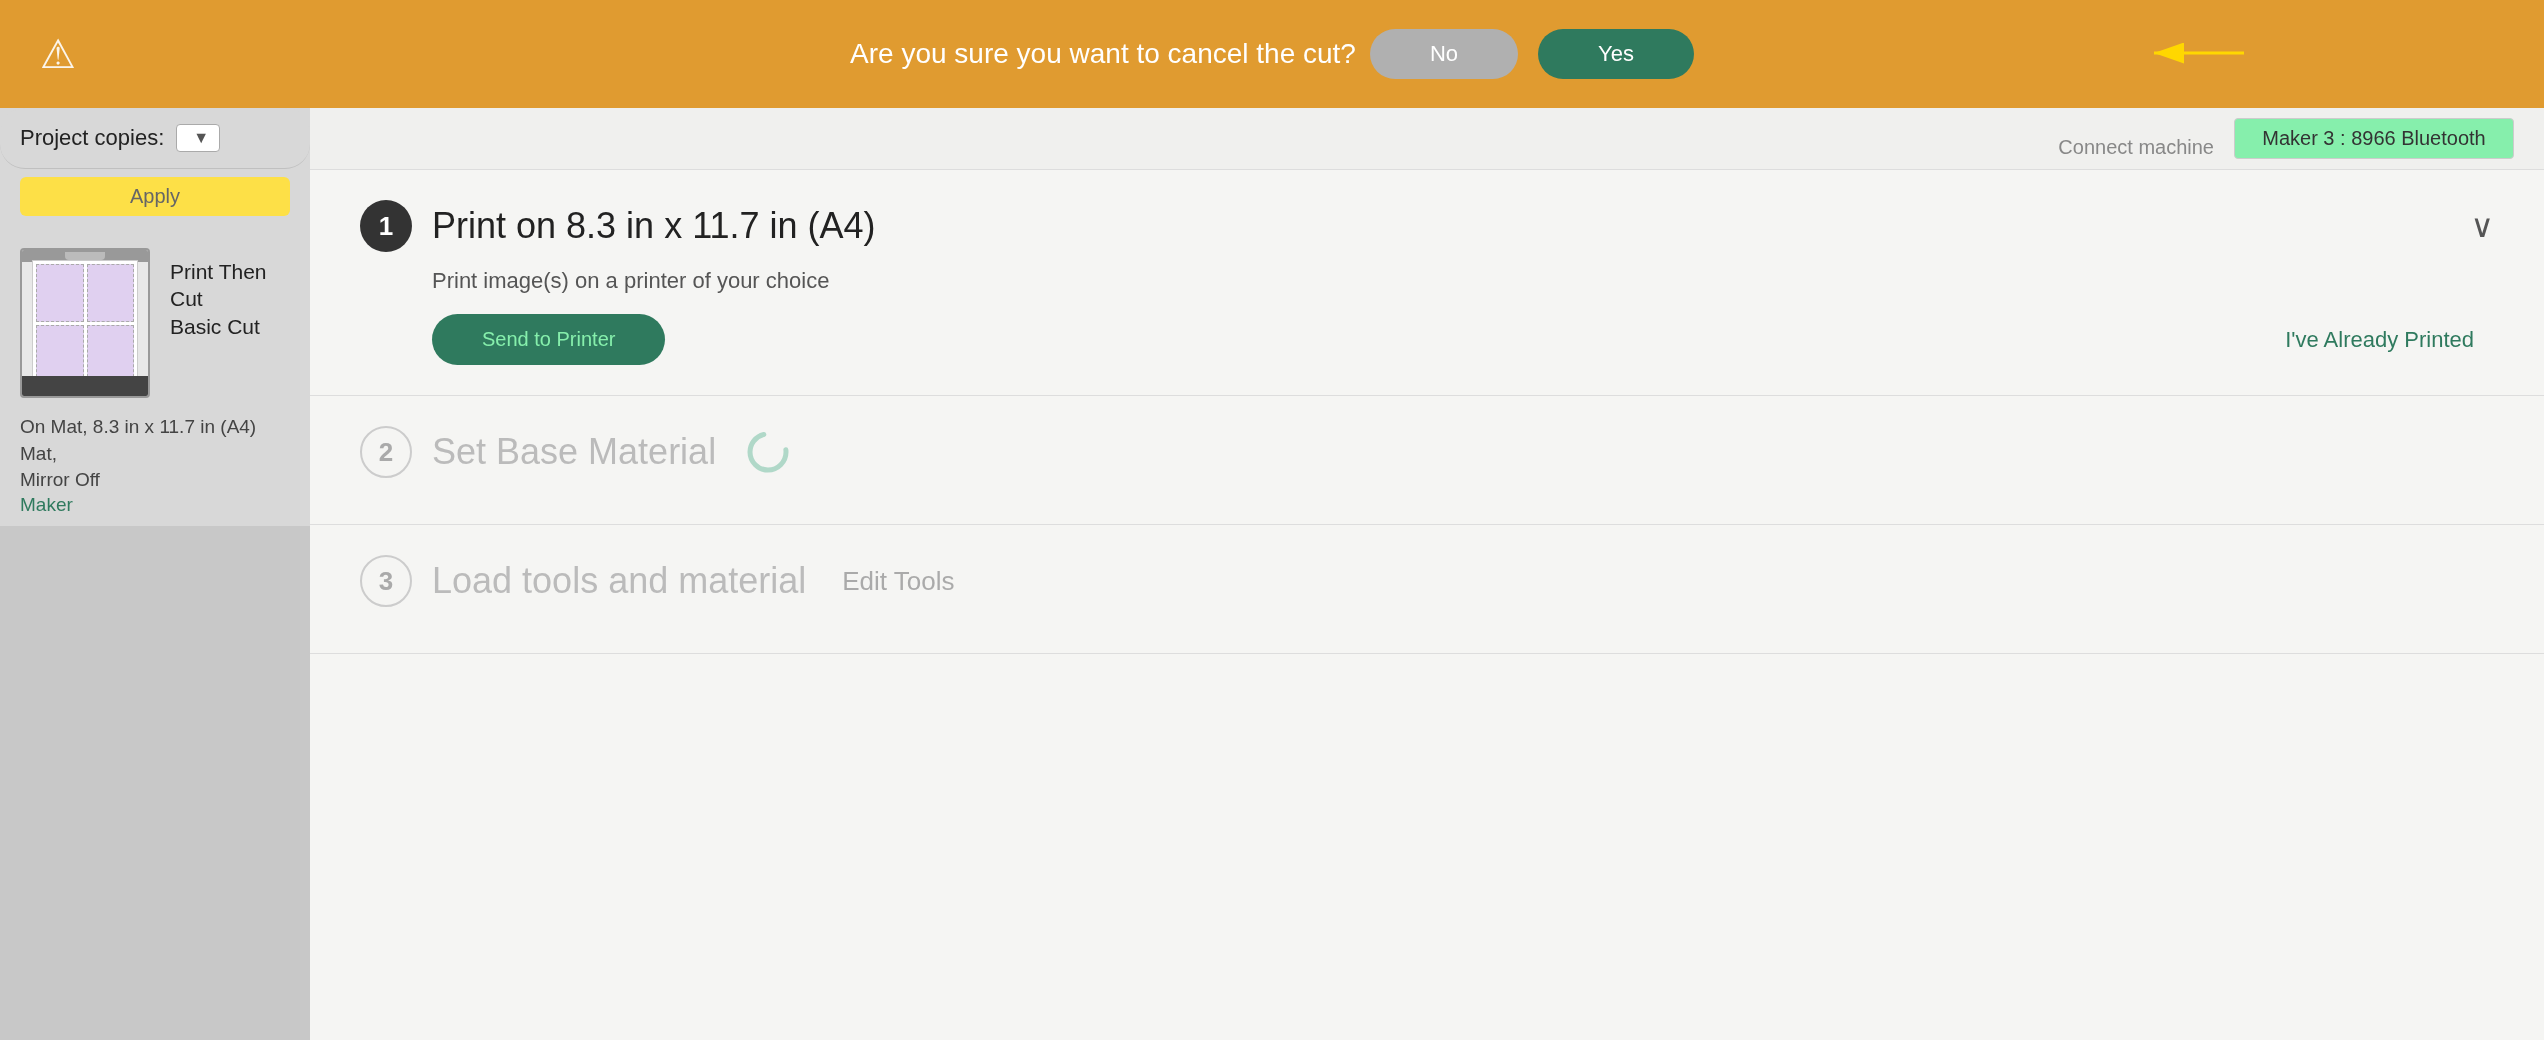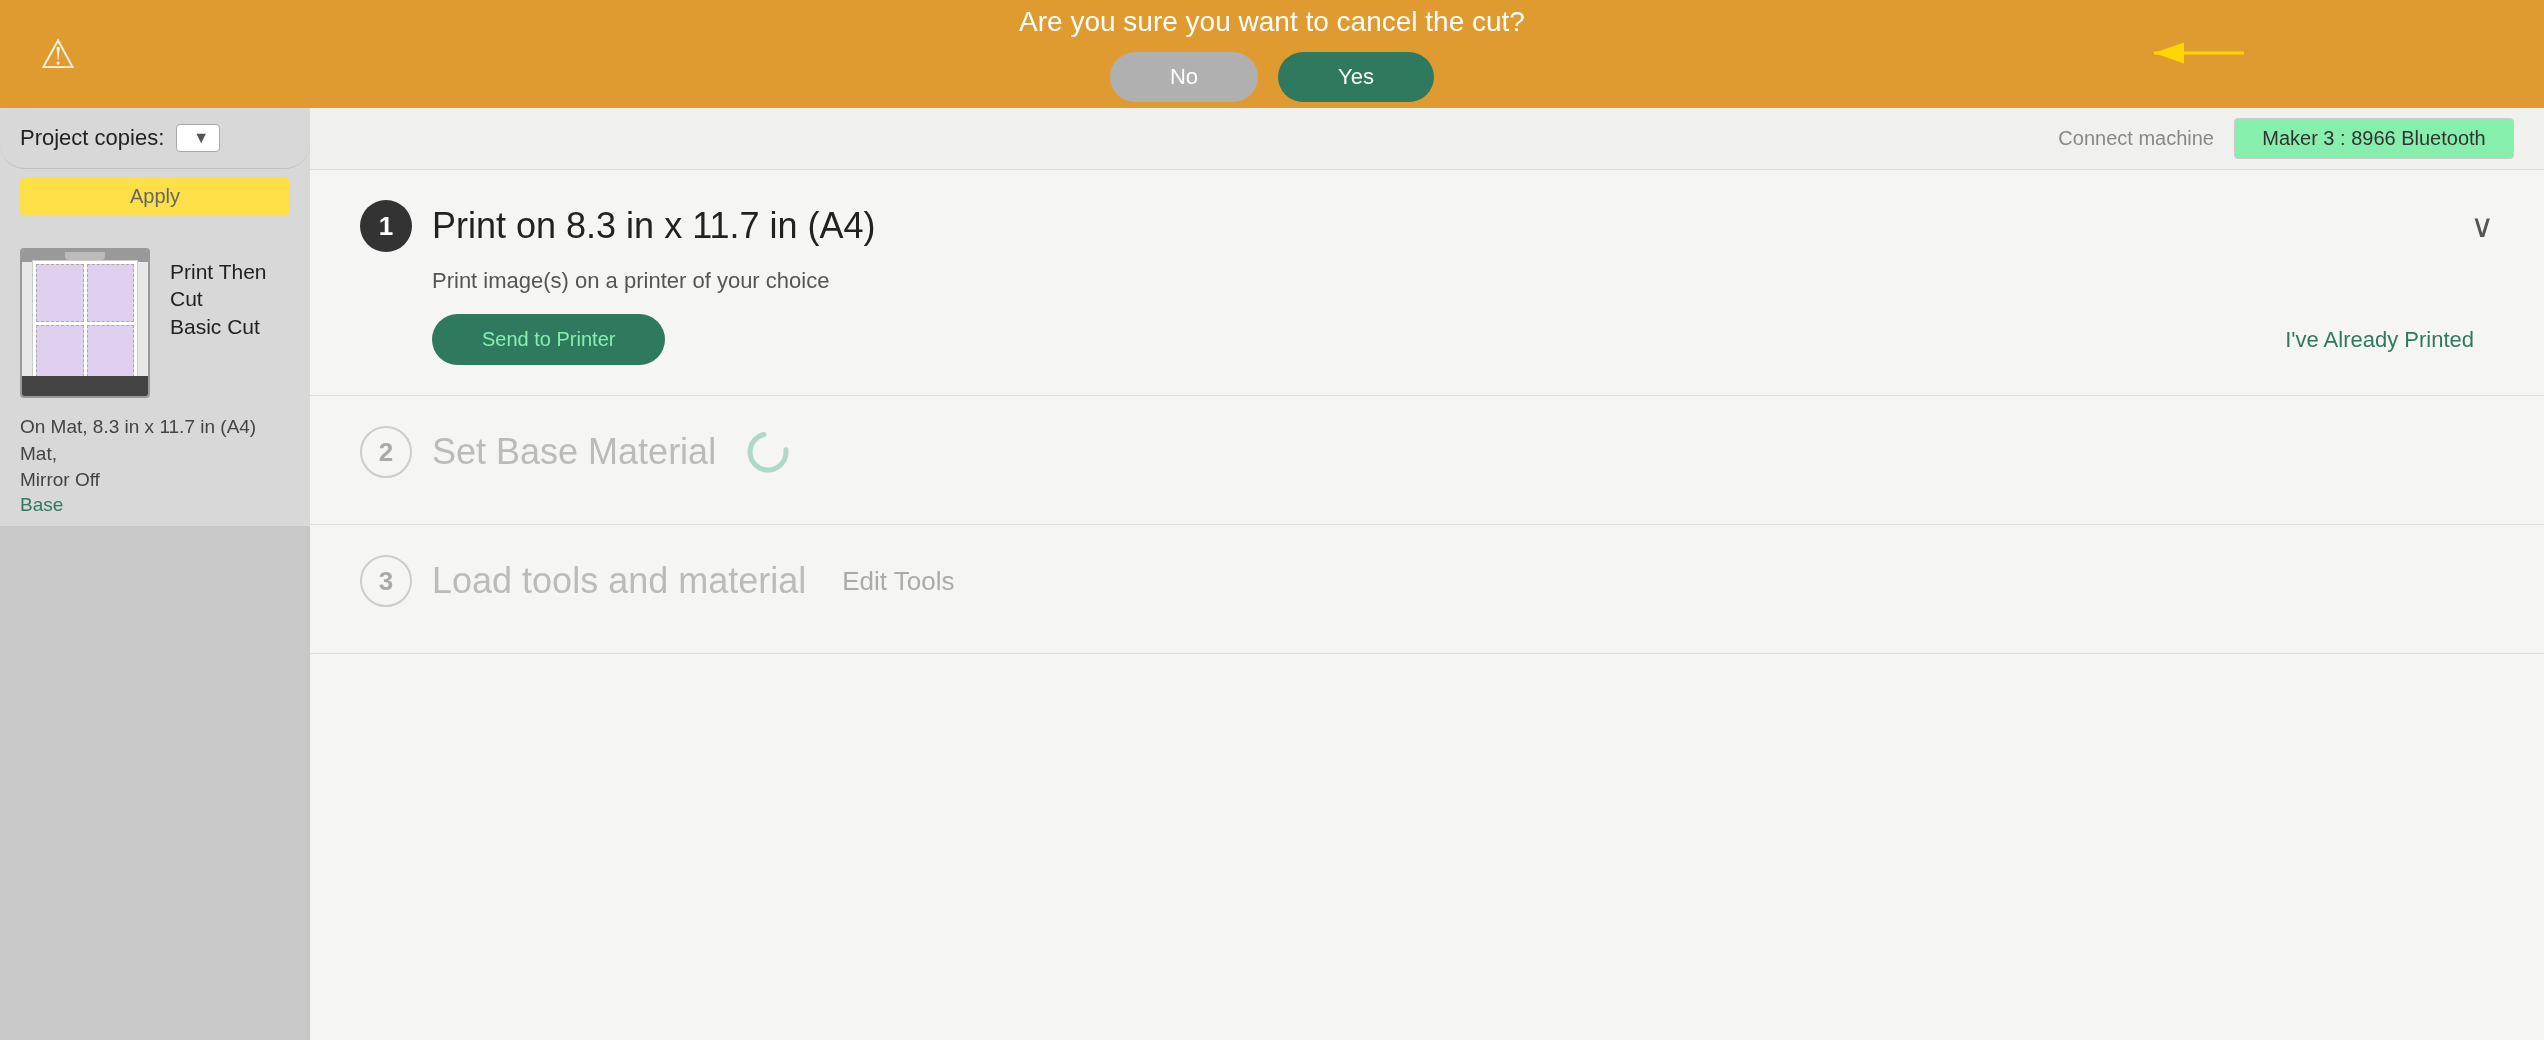--- a/index.html
+++ b/index.html
@@ -28,21 +28,21 @@
       position: absolute;
       left: 40px;
       top: 50%;
       transform: translateY(-50%);
       font-size: 40px;
       color: white;
       opacity: 0.9;
     }
     .banner-content {
       display: flex;
-      flex-direction: column;
+      flex-direction: row;
       align-items: center;
       gap: 14px;
     }
     .banner-question {
       color: white;
       font-size: 28px;
       font-weight: 400;
     }
     .banner-buttons {
       display: flex;
@@ -223,21 +223,21 @@
       flex: 1;
       background: #f5f5f3;
       display: flex;
       flex-direction: column;
       overflow-y: auto;
     }
 
     
     .header-row {
       display: flex;
-      align-items: center;
+      align-items: flex-end;
       justify-content: flex-end;
       padding: 10px 30px;
       background: #f0f0ee;
       border-bottom: 1px solid #ddd;
       gap: 20px;
     }
     .connect-machine-label {
       font-size: 20px;
       color: #888;
     }
@@ -404,21 +404,21 @@
           <span>Basic Cut</span>
         </div>
       </div>
     </div>
 
     <div style="padding: 0 20px 10px 20px;">
       <div class="item-details">
         <span>On Mat, 8.3 in x 11.7 in (A4) Mat,</span><br>
         <span>Mirror Off</span>
       </div>
-      <div class="item-edit">Base</div>
+      <div class="item-edit">Maker</div>
     </div>
 
     <div class="sidebar-bottom"></div>
   </div>
 
   <div class="right-content">
 
     <div class="header-row">
       <span class="connect-machine-label">Connect machine</span>
       <div class="machine-selector">Maker 3 : 8966 Bluetooth</div>

